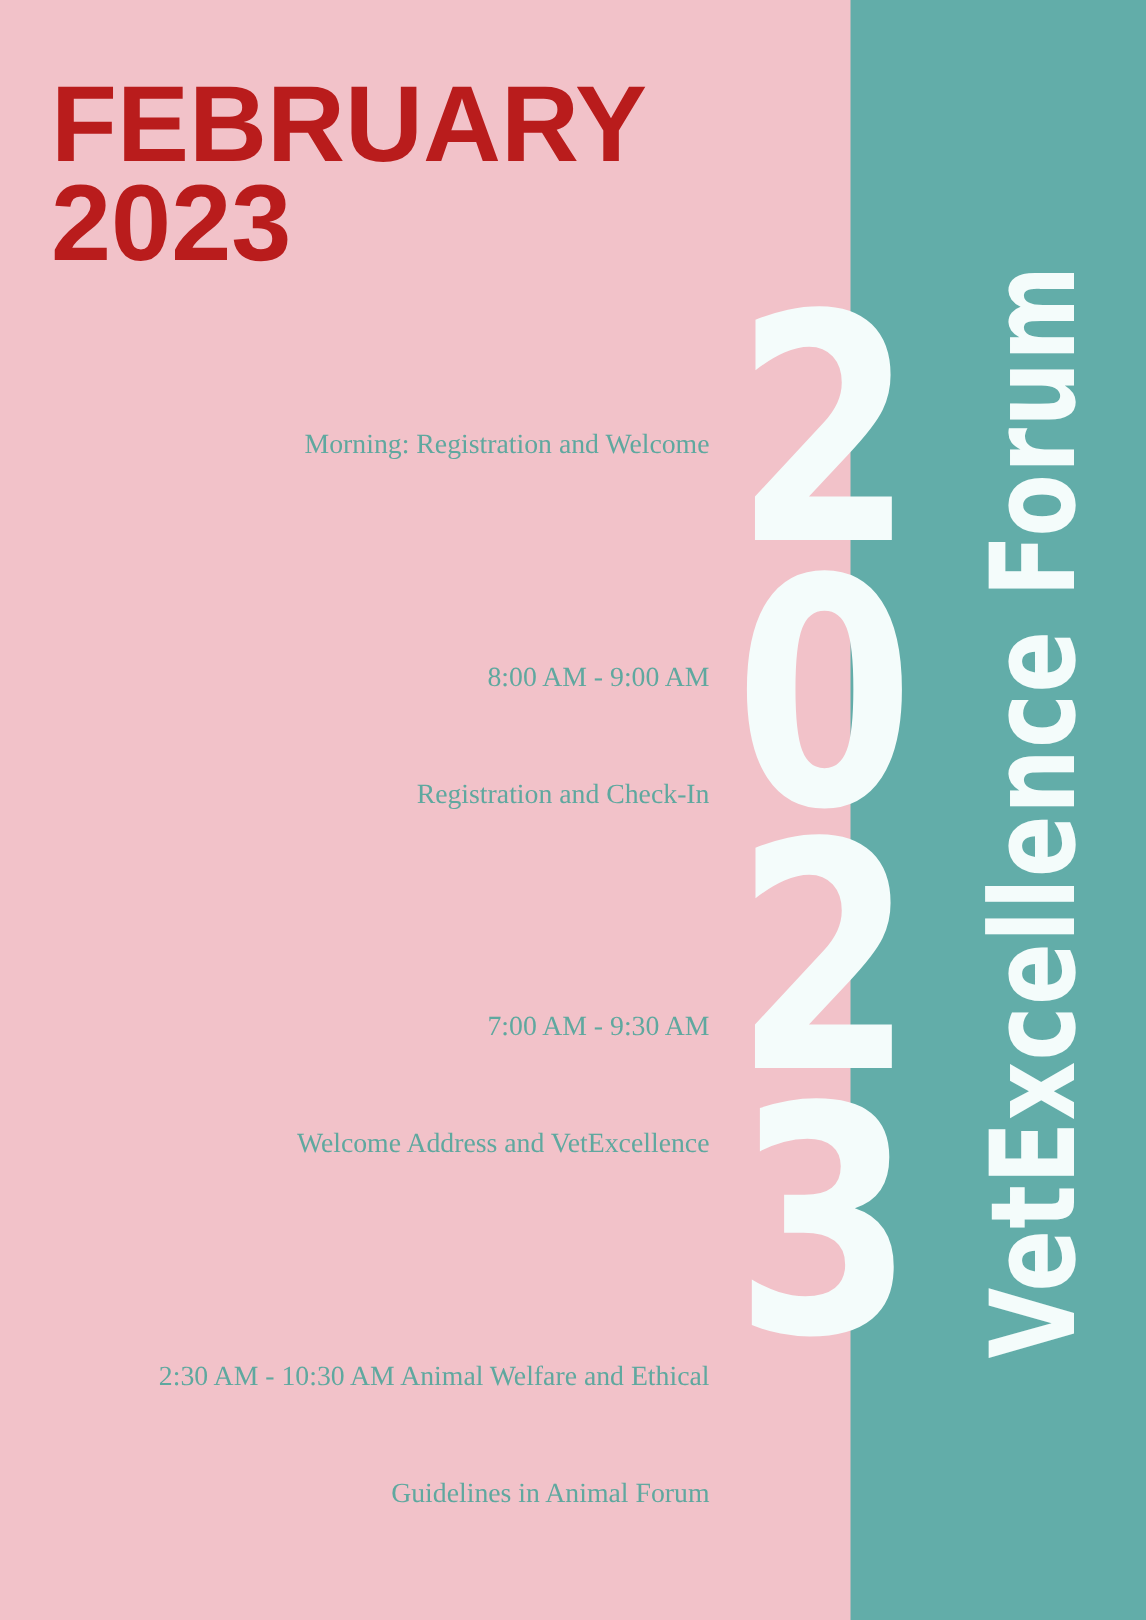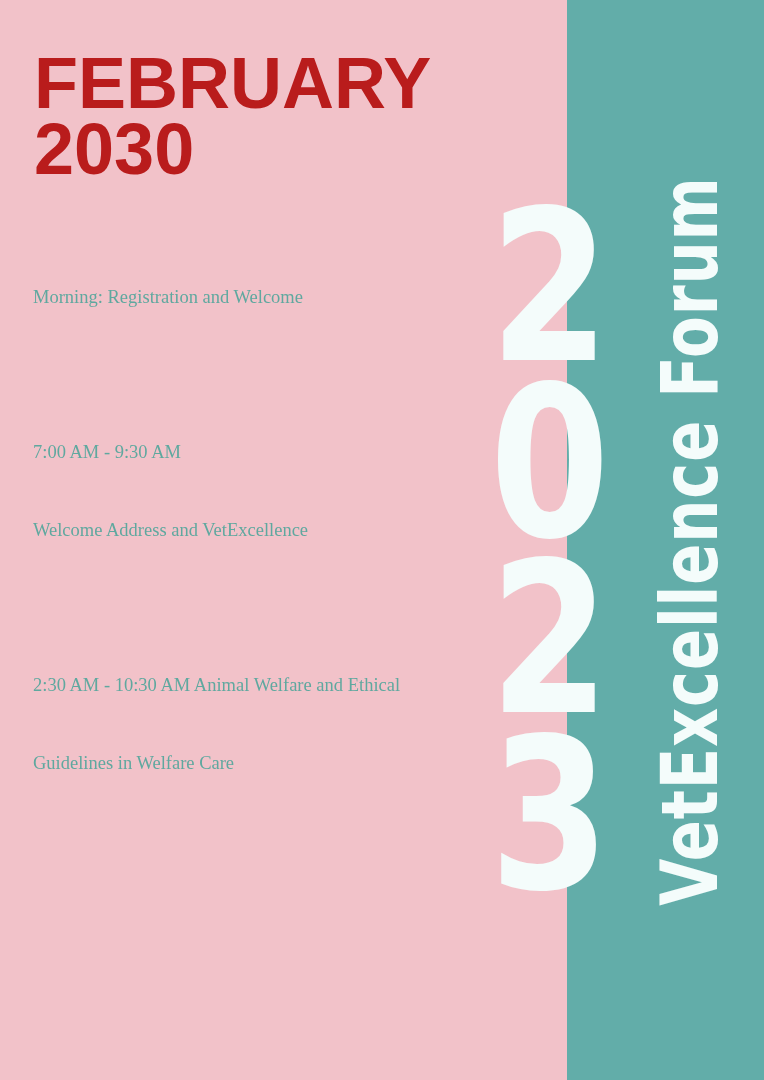--- a/index.html
+++ b/index.html
@@ -16,21 +16,21 @@
       font-family: "Liberation Sans", sans-serif; font-weight: 700;
       color: #b91c1c; font-size: 72px; line-height: 66px; letter-spacing: 0px;
     }
     .month-title span { display: block; }
     .schedule {
       position: absolute; left: 33px; top: 232px; width: 440px;
       font-family: "Liberation Serif", serif; color: #5FA89F;
       font-size: 18.5px; line-height: 26px;
     }
     .schedule .item { margin-bottom: 25px; white-space: pre-wrap; }
-    .schedule .line { display: block; }
+    .schedule .line { display: block; text-align: right; }
     .big-year {
       position: absolute; left: 478px; top: 200px; width: 130px;
       font-family: "DejaVu Sans", sans-serif; font-weight: 700;
       color: #F4FCFB; font-size: 210px; line-height: 176px; text-align: center;
     }
     .big-year span { display: block; transform: scaleX(0.82); }
     .vertical-title {
       position: absolute; left: 690px; top: 541px;
       transform: translate(-50%, -50%) rotate(-90deg);
       white-space: nowrap;
@@ -40,34 +40,38 @@
     }
     .vertical-title .inner { display: inline-block; transform: scaleX(0.78); }
   </style>
 </head>
 <body>
 
 <div class="side-panel"></div>
 
 <h1 class="month-title">
   <span>FEBRUARY</span>
-  <span>2030</span>
+  <span>2023</span>
 </h1>
 
 <div class="schedule">
   <div class="item">
     <span class="line">Morning: Registration and Welcome</span>
   </div>
   <div class="item">
+    <span class="line">8:00 AM - 9:00 AM</span>
+    <span class="line">Registration and Check-In</span>
+  </div>
+  <div class="item">
     <span class="line">7:00 AM - 9:30 AM</span>
     <span class="line">Welcome Address and VetExcellence</span>
   </div>
   <div class="item">
     <span class="line">2:30 AM - 10:30 AM Animal Welfare and Ethical</span>
-    <span class="line">Guidelines in Welfare Care</span>
+    <span class="line">Guidelines in Animal Forum</span>
   </div>
 
 </div>
 
 <div class="big-year">
   <span>2</span>
   <span>0</span>
   <span>2</span>
   <span>3</span>
 </div>

